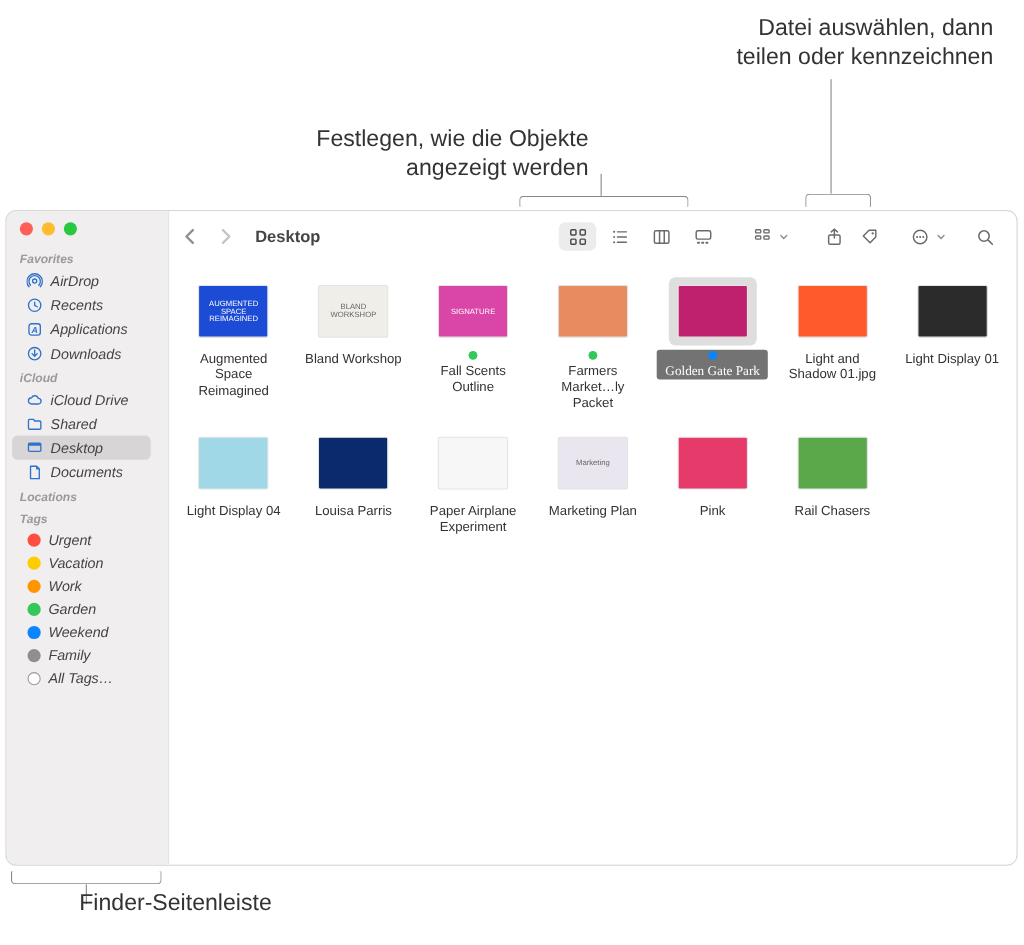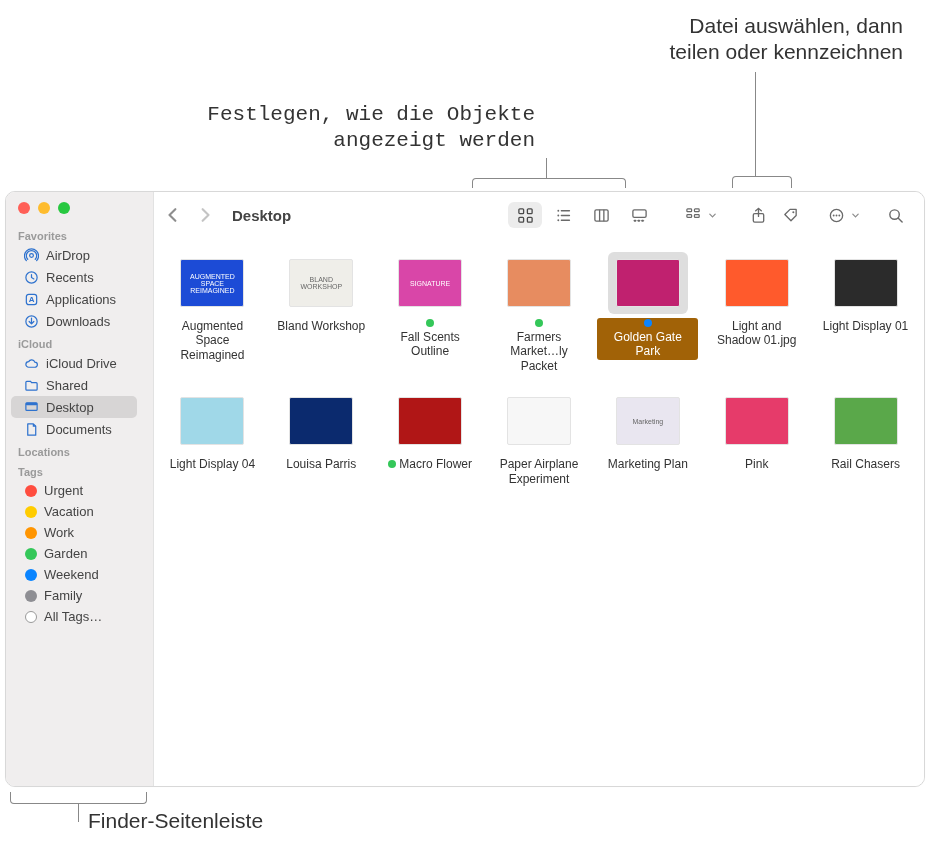--- a/index.html
+++ b/index.html
@@ -58,20 +58,21 @@
   
   .sidebar {
     width: 148px;
     flex-shrink: 0;
     background: #f0eeee;
     border-right: 1px solid #e2e2e2;
     padding: 6px 11px 4px 0;
     display: flex;
     flex-direction: column;
     overflow: hidden;
+    font-style: italic;
   }
   .traffic-lights {
     display: flex;
     gap: 8px;
     padding: 4px 10px 10px 12px;
   }
   .traffic-light {
     width: 12px; height: 12px; border-radius: 50%;
   }
   .traffic-red { background: #ff5f57; }
@@ -227,48 +228,49 @@
     max-width: 108px;
     display: inline-flex;
     align-items: center;
     justify-content: center;
     flex-wrap: wrap;
     gap: 3px;
     padding: 1px 3px;
     border-radius: 3px;
   }
   .file-item.selected .file-label {
-    background: #a16207;
+    background: #737373;
     color: #fff;
+    font-family: Liberation Serif, serif;
   }
   .file-tag-dot {
     width: 8px; height: 8px; border-radius: 50%;
     display: inline-block;
   }
 </style>
 </head>
 <body>
 
 <div class="callout" style="right:28px; top:13px;">
   <span style="white-space:pre-line;text-align:right;">Datei auswählen, dann
 teilen oder kennzeichnen</span>
 </div>
 <div class="callout-line" style="left:755px; top:72px; width:1px; height:104px;"></div>
 <div class="callout-bracket" style="left:732px; top:176px; width:60px; height:12px; border-radius:4px 4px 0 0;"></div>
 
-<div class="callout" style="left:175px; top:102px; width:360px;font-family:Liberation Mono, monospace;">
+<div class="callout" style="left:175px; top:114px; width:360px;">
   <span style="white-space:pre-line;">Festlegen, wie die Objekte
 angezeigt werden</span>
 </div>
 <div class="callout-line" style="left:546px; top:158px; width:1px; height:20px;"></div>
 <div class="callout-bracket" style="left:472px; top:178px; width:154px; height:10px; border-radius:4px 4px 0 0;"></div>
 
 <div class="callout-bracket-bot" style="left:10px; top:792px; width:137px; height:12px; border-radius:0 0 4px 4px;"></div>
 <div class="callout-line" style="left:78px; top:804px; width:1px; height:18px;"></div>
-<div class="callout" style="left:88px; top:808px; text-align:center;">
+<div class="callout" style="left:72px; top:808px; text-align:center;">
   <span>Finder-Seitenleiste</span>
 </div>
 
 <div class="finder-window">
 
   <div class="sidebar">
     <div class="traffic-lights">
       <div class="traffic-light traffic-red"></div>
       <div class="traffic-light traffic-yellow"></div>
       <div class="traffic-light traffic-green"></div>
@@ -557,29 +559,20 @@
           <div class="file-item">
             <div class="thumb-wrap">
               <div class="thumb" style="background: rgb(11, 42, 110);"></div>
             </div>
             <div class="file-label">
               <span>Louisa Parris</span>
             </div>
           </div>
           <div class="file-item">
             <div class="thumb-wrap">
-              <div class="thumb" style="background: rgb(176, 22, 22);"></div>
-            </div>
-            <div class="file-label">
-              <span class="file-tag-dot" style="background: rgb(52, 199, 89);"></span>
-              <span>Macro Flower</span>
-            </div>
-          </div>
-          <div class="file-item">
-            <div class="thumb-wrap">
               <div class="thumb" style="background: rgb(247, 247, 247); color: rgb(102, 102, 102);"></div>
             </div>
             <div class="file-label">
               <span>Paper Airplane Experiment</span>
             </div>
           </div>
           <div class="file-item">
             <div class="thumb-wrap">
               <div class="thumb" style="background: rgb(233, 230, 240); color: rgb(102, 102, 102);">Marketing</div>
             </div>

